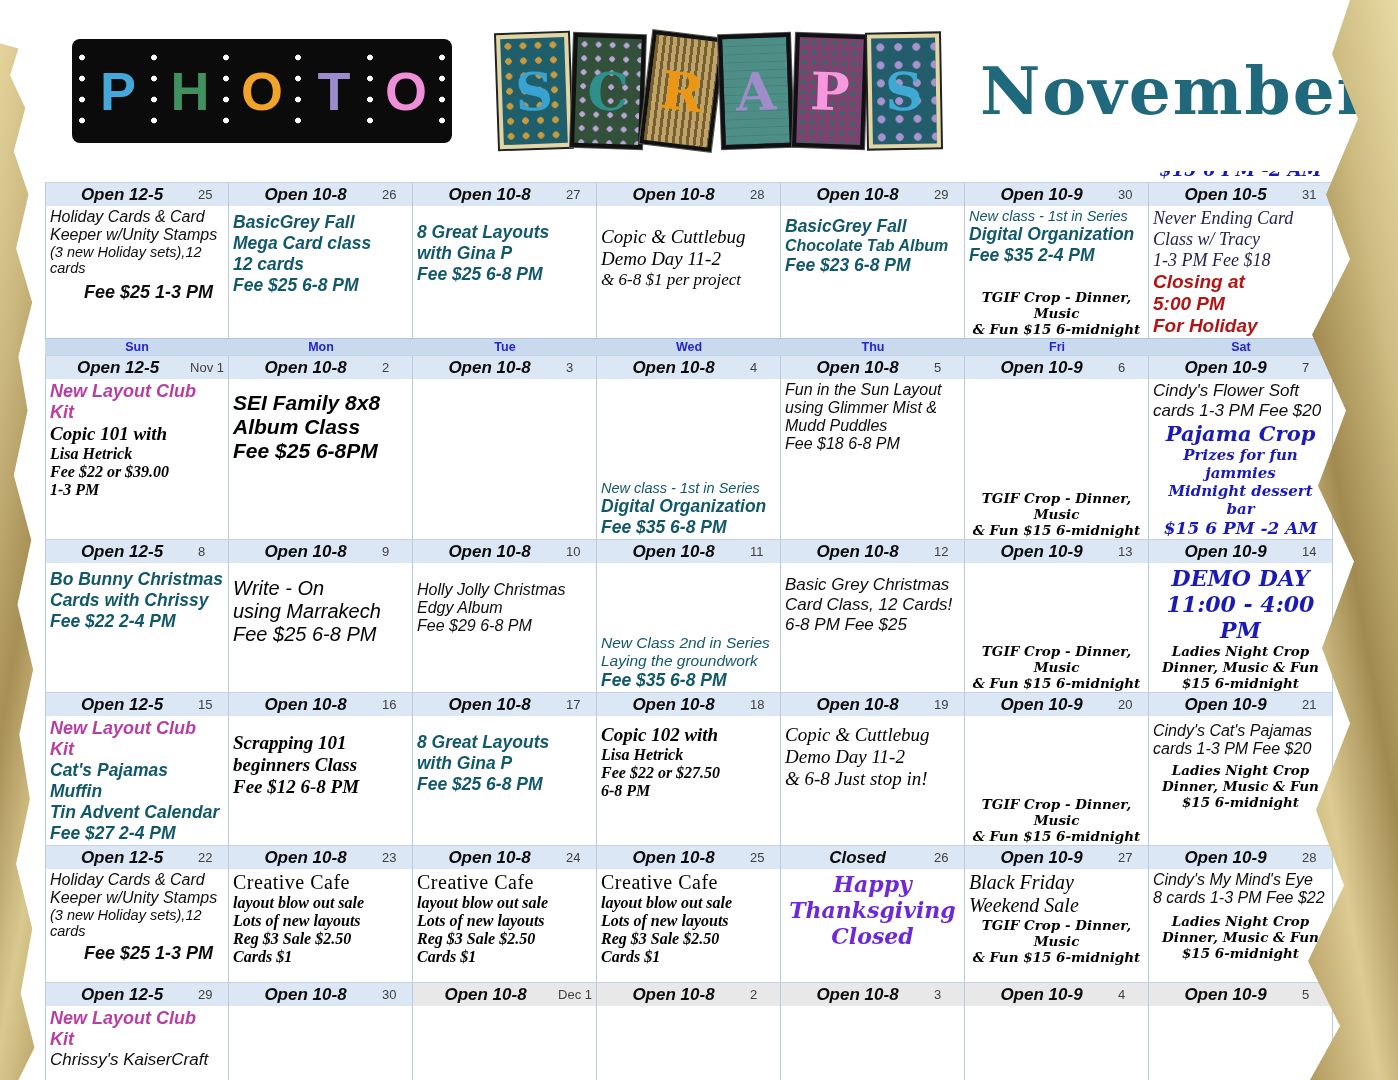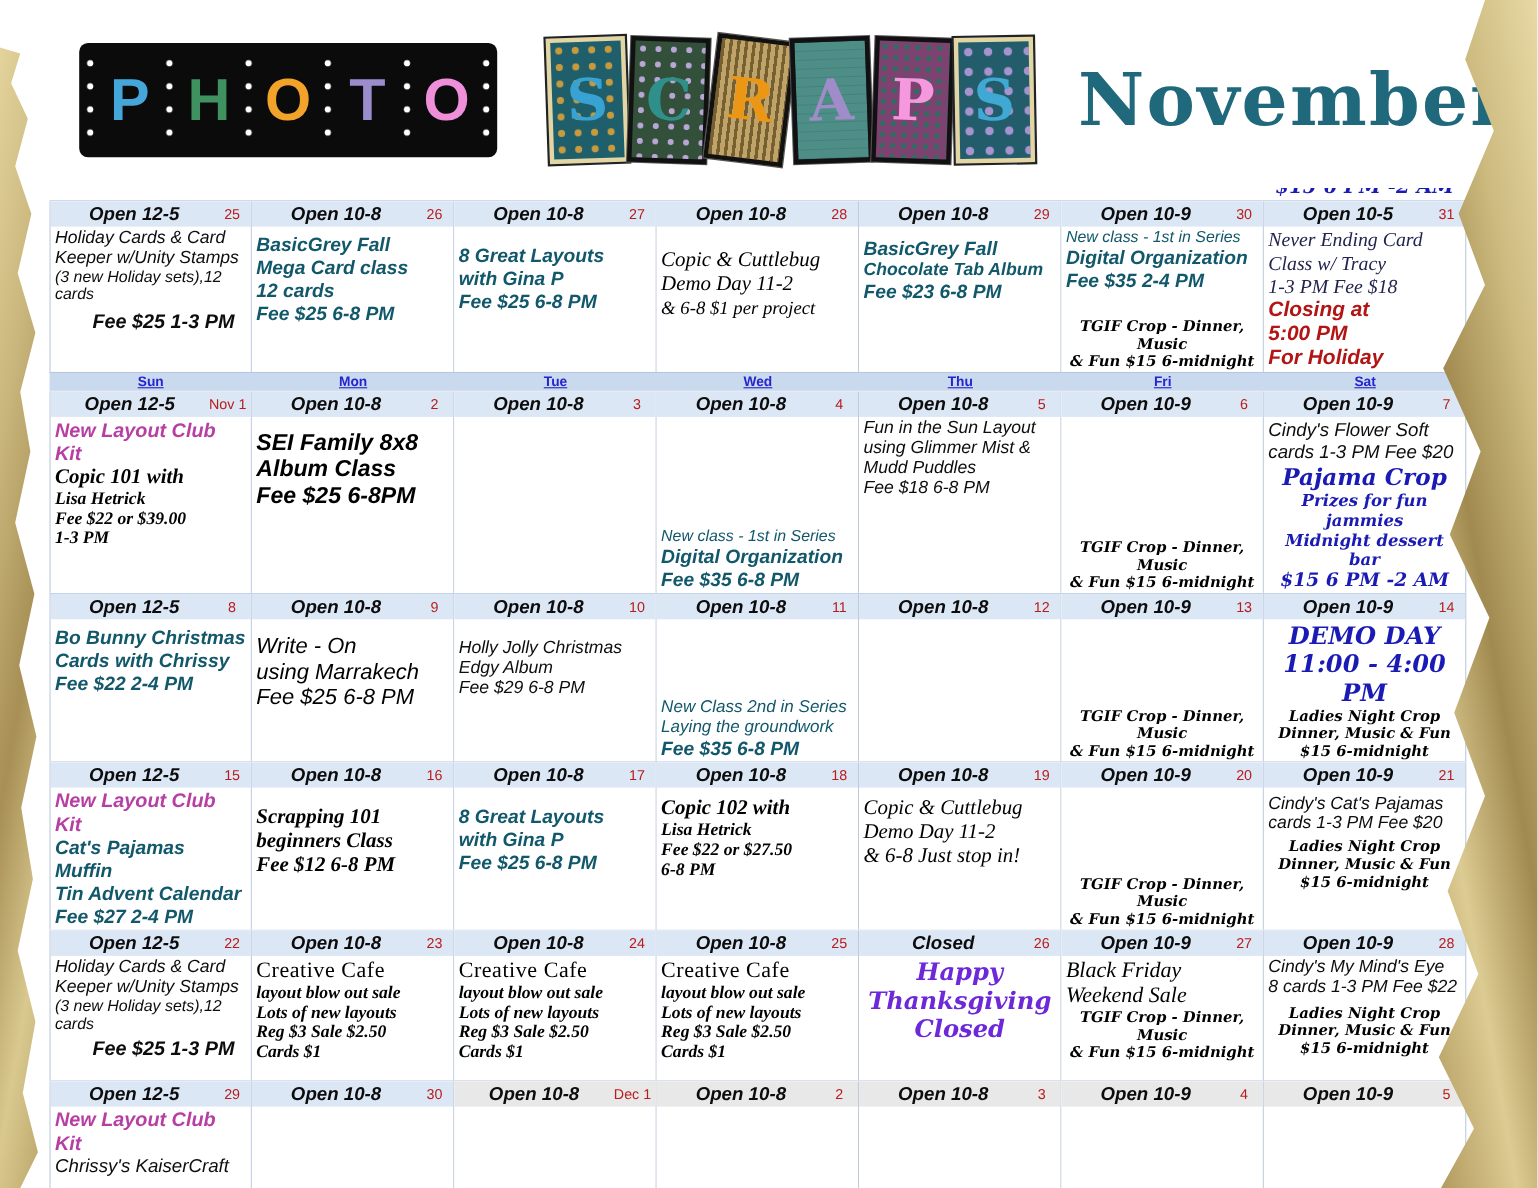--- a/index.html
+++ b/index.html
@@ -52,24 +52,24 @@
     white-space:nowrap;
   }
   
   .calendar{position:relative;margin-left:45px;width:1288px;z-index:3;}
   .weekrow{display:grid;grid-template-columns:repeat(7,1fr);border-top:1px solid #c6d2e8;}
   .cell{position:relative;background:#fff;border-right:1px solid #bccade;display:flex;flex-direction:column;}
   .cell:first-child{border-left:1px solid #bccade;}
   .cellhdr{height:23px;background:#dce7f5;display:flex;align-items:center;flex:none;}
   .cellhdr.dec{background:#e8e8e8;}
   .openlbl{flex:1;text-align:center;font:italic 700 17px "Liberation Sans",sans-serif;color:#0c0c0c;}
-  .daynum{min-width:26px;text-align:center;padding-right:4px;font:13px "Liberation Sans",sans-serif;color:#b91c1c;white-space:nowrap;}
+  .daynum{min-width:26px;text-align:left;padding-right:4px;font:13px "Liberation Sans",sans-serif;color:#404040;white-space:nowrap;}
   .cellbody{flex:1;display:flex;flex-direction:column;overflow:hidden;padding:2px 1px 1px 1px;}
   .wdrow{display:grid;grid-template-columns:repeat(7,1fr);height:16px;background:#c9d9ee;border-top:1px solid #b4c4dc;}
-  .wd{text-align:center;font:700 12.5px "Liberation Sans",sans-serif;color:#2525cc;line-height:16px;text-decoration:underline;}
+  .wd{text-align:center;font:700 12.5px "Liberation Sans",sans-serif;color:#2525cc;line-height:16px;}
   .overclip{position:absolute;top:-12px;left:0;right:0;height:11px;overflow:hidden;text-align:center;}
   .overclip div{margin-top:-12px;font:italic 700 18px "DejaVu Serif",serif;color:#1a1ab4;}
   
   .l{line-height:1.12;padding:0 3px;}
   .sb {font:italic 16px "Liberation Sans",sans-serif;color:#0d0d0d;}
   .sb2{font:italic 17px "Liberation Sans",sans-serif;color:#0d0d0d;}
   .sbS{font:italic 14.5px "Liberation Sans",sans-serif;color:#0d0d0d;}
   .sbb{font:italic 700 18px "Liberation Sans",sans-serif;color:#0d0d0d;margin-left:34px;}
   .sbl{font:italic 700 21px "Liberation Sans",sans-serif;color:#000;}
   .sbl2{font:italic 20px "Liberation Sans",sans-serif;color:#000;}
@@ -385,20 +385,26 @@
           <div class="l tls2">New Class 2nd in Series</div>
           <div class="l tls2">Laying the groundwork</div>
           <div class="l tlL">Fee $35  6-8 PM</div>
         </div>
       </div>
       <div class="cell">
         <div class="cellhdr">
           <span class="openlbl">Open 10-8</span>
           <span class="daynum">12</span>
         </div>
+        <div class="cellbody">
+          <div class="g10"></div>
+          <div class="l sb2">Basic Grey Christmas</div>
+          <div class="l sb2">Card Class, 12 Cards!</div>
+          <div class="l sb2">6-8 PM  Fee $25</div>
+        </div>
       </div>
       <div class="cell">
         <div class="cellhdr">
           <span class="openlbl">Open 10-9</span>
           <span class="daynum">13</span>
         </div>
         <div class="cellbody">
           <div class="push"></div>
           <div class="l tg">TGIF Crop - Dinner, Music</div>
           <div class="l tg">&amp; Fun $15 6-midnight</div>

